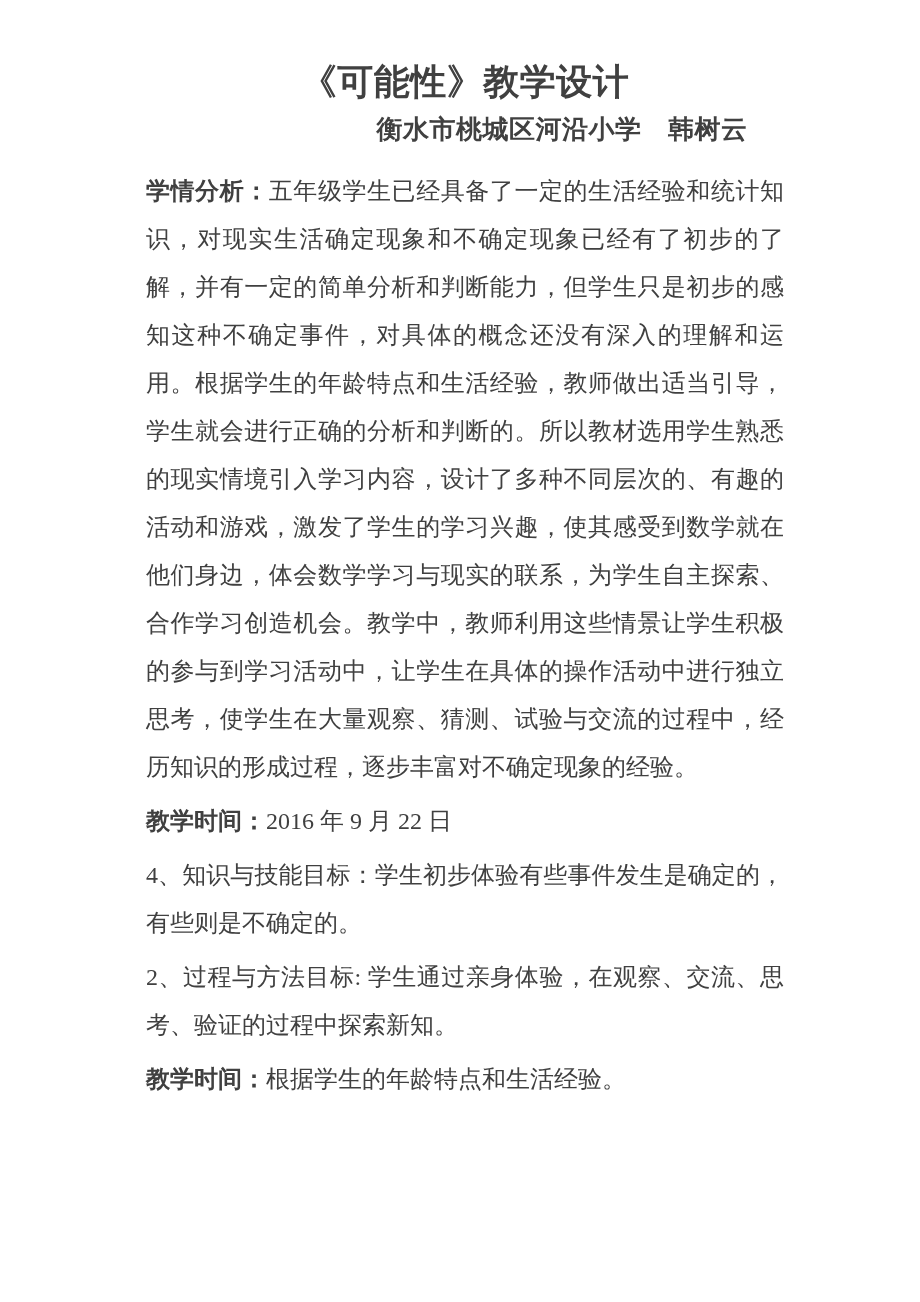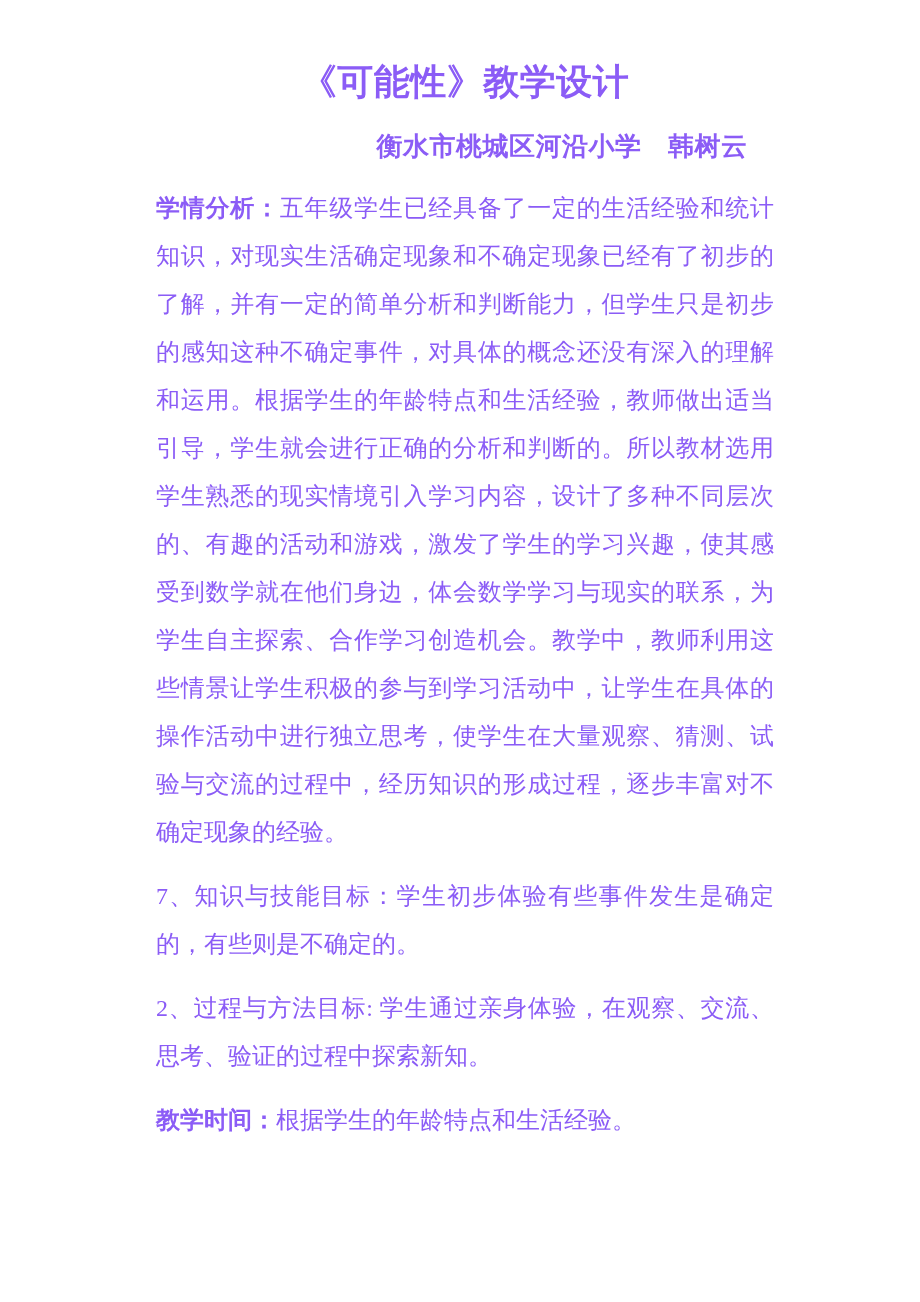--- a/index.html
+++ b/index.html
@@ -6,74 +6,75 @@
     margin: 0;
     padding: 0;
     background: #ffffff;
   }
   * { box-sizing: border-box; }
   .page {
     position: relative;
     width: 920px;
     height: 1302px;
     background: #ffffff;
-    color: #8b5cf6;
+    color: #404040;
     font-family: "Liberation Serif", "DejaVu Serif", serif;
     padding: 0 130px 0 140px;
     overflow: hidden;
   }
   .doc-title {
     margin: 58px 0 0 0;
     font-size: 36px;
     font-weight: 700;
     line-height: 48px;
     text-align: center;
     letter-spacing: 0.5px;
   }
   .byline {
-    margin-top: 20px;
+    margin-top: 3px;
     font-size: 26px;
     font-weight: 700;
     line-height: 42px;
     text-align: center;
     transform: translateX(97px);
     letter-spacing: 0.5px;
   }
   .doc-body {
     margin-top: 16px;
     font-size: 24px;
     line-height: 48px;
     text-align: justify;
     text-justify: inter-ideograph;
   }
   .para {
-    margin: 16px;
+    margin: 6px;
     padding: 0;
   }
   .lead {
     font-weight: 700;
   }
 </style>
 </head>
 <body>
 
 <div class="page">
 
   <h1 class="doc-title">《可能性》教学设计</h1>
 
   <div class="byline">衡水市桃城区河沿小学　韩树云</div>
 
   <div class="doc-body">
 
     <p class="para"><b class="lead">学情分析：</b><span>五年级学生已经具备了一定的生活经验和统计知识，对现实生活确定现象和不确定现象已经有了初步的了解，并有一定的简单分析和判断能力，但学生只是初步的感知这种不确定事件，对具体的概念还没有深入的理解和运用。根据学生的年龄特点和生活经验，教师做出适当引导，学生就会进行正确的分析和判断的。所以教材选用学生熟悉的现实情境引入学习内容，设计了多种不同层次的、有趣的活动和游戏，激发了学生的学习兴趣，使其感受到数学就在他们身边，体会数学学习与现实的联系，为学生自主探索、合作学习创造机会。教学中，教师利用这些情景让学生积极的参与到学习活动中，让学生在具体的操作活动中进行独立思考，使学生在大量观察、猜测、试验与交流的过程中，经历知识的形成过程，逐步丰富对不确定现象的经验。</span></p>
 
+    <p class="para"><b class="lead">教学时间：</b><span>2016 年 9 月 22 日</span></p>
 
 
 
-    <p class="para"><b class="lead"></b><span>7、知识与技能目标：学生初步体验有些事件发生是确定的，有些则是不确定的。</span></p>
+    <p class="para"><b class="lead"></b><span>4、知识与技能目标：学生初步体验有些事件发生是确定的，有些则是不确定的。</span></p>
 
     <p class="para"><b class="lead"></b><span>2、过程与方法目标: 学生通过亲身体验，在观察、交流、思考、验证的过程中探索新知。</span></p>
 
 
     <p class="para"><b class="lead">教学时间：</b><span>根据学生的年龄特点和生活经验。</span></p>
 
   </div>
 </div>
 
 </body></html>

